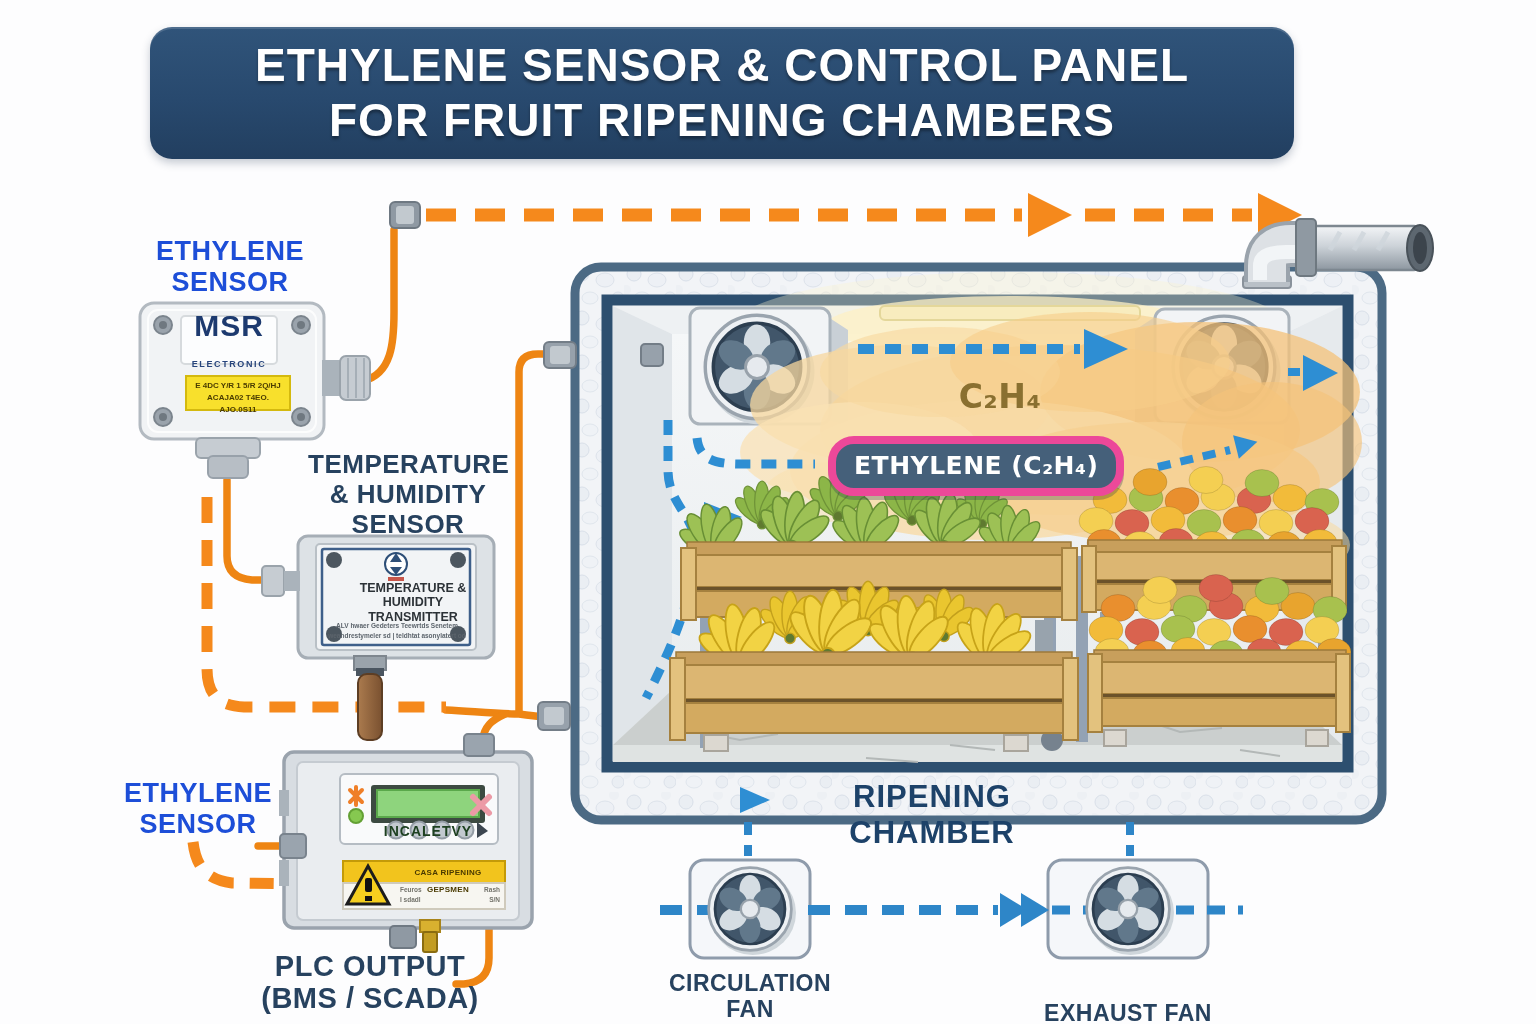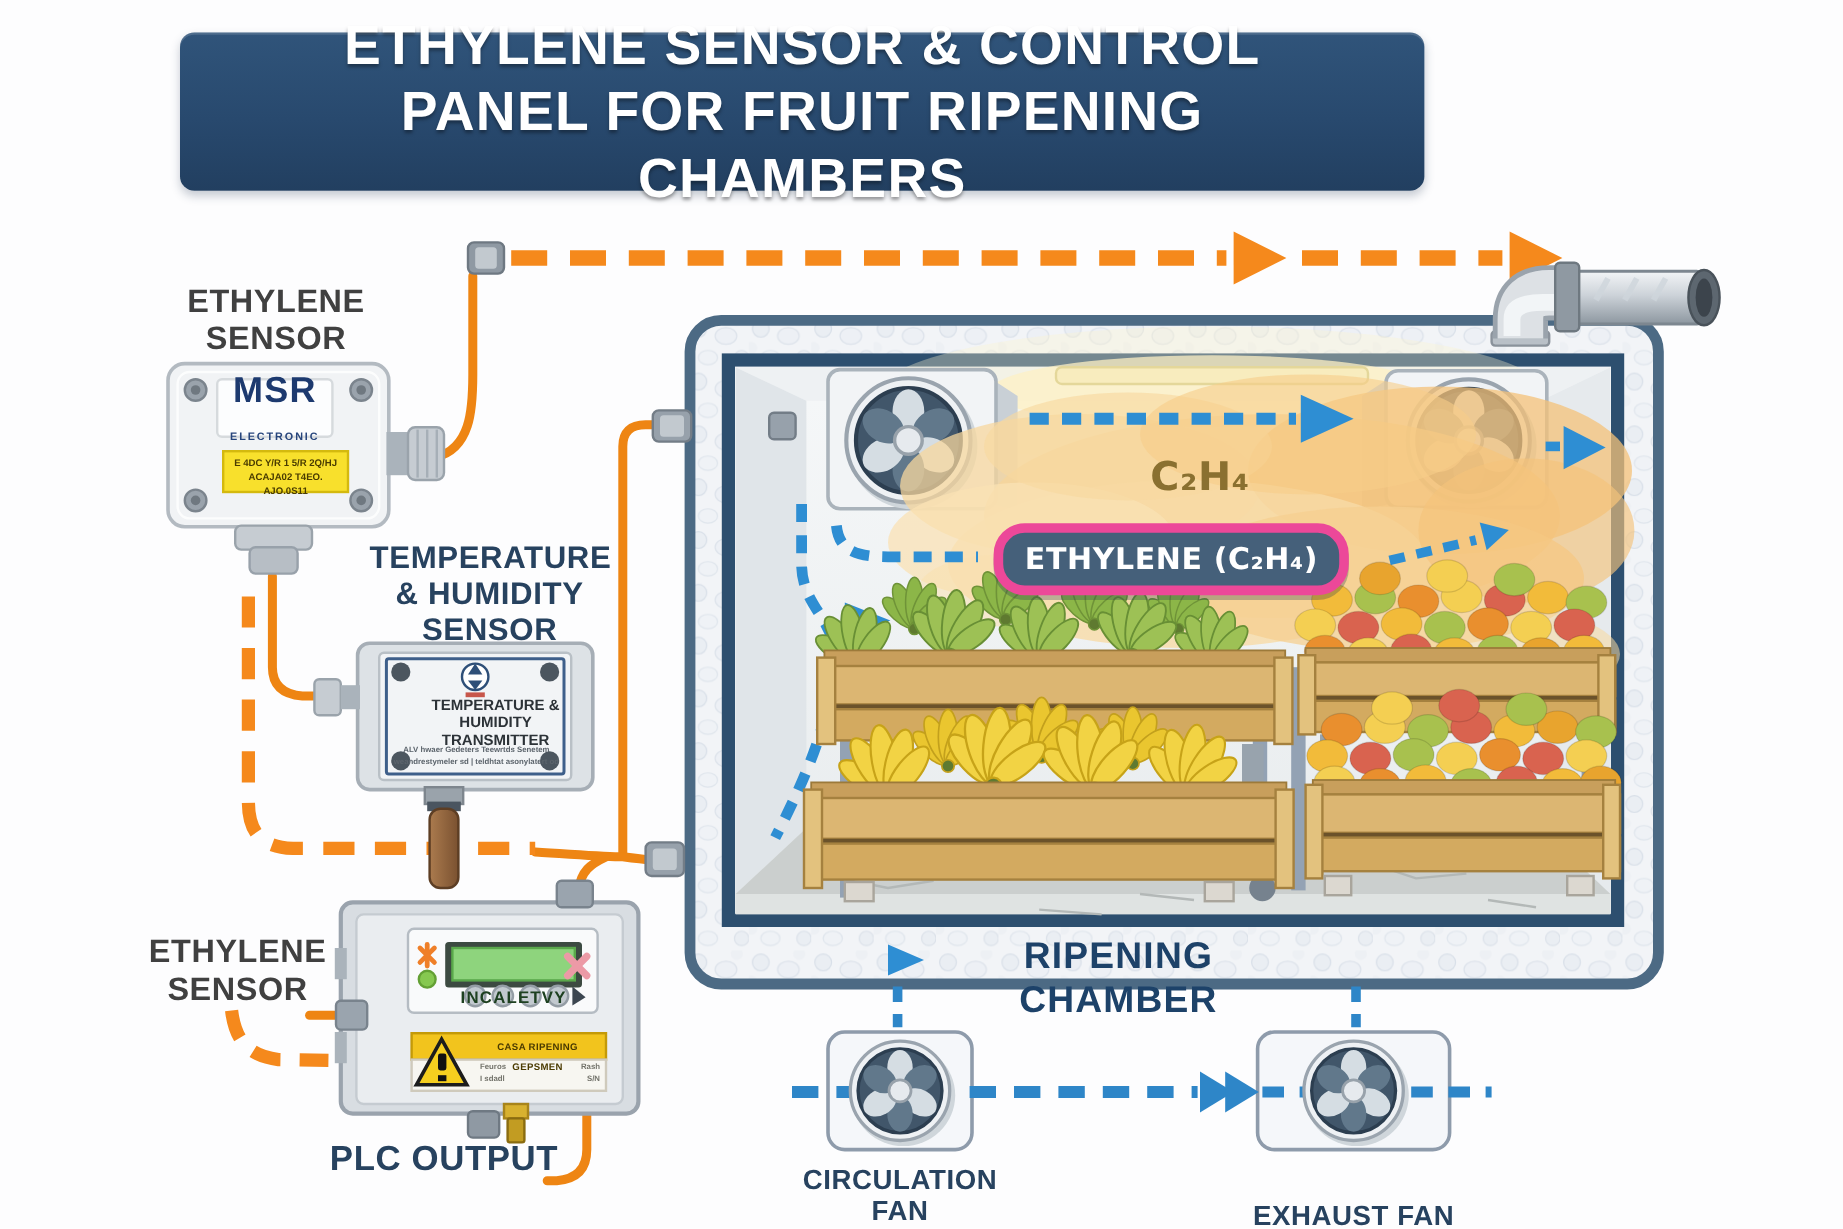--- a/index.html
+++ b/index.html
@@ -1,26 +1,26 @@
 <!DOCTYPE html>
 <html><head>
 <meta charset="utf-8">
 <style>
   html,body{margin:0;padding:0;background:#ffffff;}
   .scene{position:relative;width:1536px;height:1024px;overflow:hidden;
          font-family:"Liberation Sans","DejaVu Sans",sans-serif;background:#fdfdfe;}
   svg.gfx{position:absolute;left:0;top:0;z-index:1;}
   .lbl{position:absolute;z-index:3;font-weight:bold;text-align:center;line-height:1.15;letter-spacing:.5px;}
-  .banner{position:absolute;left:150px;top:27px;width:1037px;height:132px;z-index:3;
+  .banner{position:absolute;left:150px;top:27px;width:1144px;height:132px;z-index:3;
           background:linear-gradient(180deg,#30547a 0%,#28496e 55%,#223f60 100%);
-          border-radius:12px;display:flex;align-items:center;justify-content:center;
+          border-radius:22px;display:flex;align-items:center;justify-content:center;
           box-shadow:0 4px 8px rgba(30,50,80,.25), inset 0 2px 0 rgba(255,255,255,.15);}
   .banner span{color:#ffffff;font-weight:bold;font-size:46px;line-height:1.2;letter-spacing:1px;
           text-align:center;text-shadow:0 3px 3px rgba(0,0,0,.35);padding:0 60px;}
-  .black{color:#404040;}
+  .black{color:#1d4ed8;}
   .navy{color:#27425f;}
   .deep{color:#1d4269;}
   .msr-box{position:absolute;left:181px;top:318px;width:96px;height:46px;z-index:3;
            display:flex;flex-direction:column;align-items:center;justify-content:center;gap:20px;}
   .msr-brand{font-weight:bold;font-size:30px;line-height:.85;color:#1d3a6f;letter-spacing:1px;}
   .msr-sub{font-weight:bold;font-size:9px;color:#27457c;letter-spacing:1.6px;}
   .tinytag{position:absolute;left:188px;top:380px;width:100px;z-index:3;text-align:center;
            font-size:8px;font-weight:bold;color:#4a3c00;line-height:1.5;}
   .plate-title{position:absolute;left:321px;top:581px;width:152px;z-index:3;text-align:center;
            font-size:12.5px;font-weight:bold;color:#2c3237;line-height:1.15;padding-left:16px;}
@@ -474,20 +474,21 @@
     <span>Rash</span>
   </div>
   <div class="row">
     <span>I sdadl</span>
     <span>S/N</span>
   </div>
 </div>
 
 <div class="lbl navy" style="left:220px;top:950px;width:300px;font-size:29px;line-height:1.12;">
   <div>PLC OUTPUT</div>
+  <div>(BMS / SCADA)</div>
 </div>
 
 <div class="lbl gas" style="left:920px;top:378px;width:160px;font-size:33px;color:#8a7030;">C₂H₄</div>
 
 <div class="badge">ETHYLENE (C₂H₄)</div>
 
 <div class="lbl deep" style="left:772px;top:779px;width:320px;font-size:31px;letter-spacing:1px;">RIPENING CHAMBER</div>
 
 <div class="lbl navy" style="left:652px;top:970px;width:196px;font-size:23px;">CIRCULATION FAN</div>
 <div class="lbl navy" style="left:1022px;top:1000px;width:212px;font-size:23px;">EXHAUST FAN</div>

